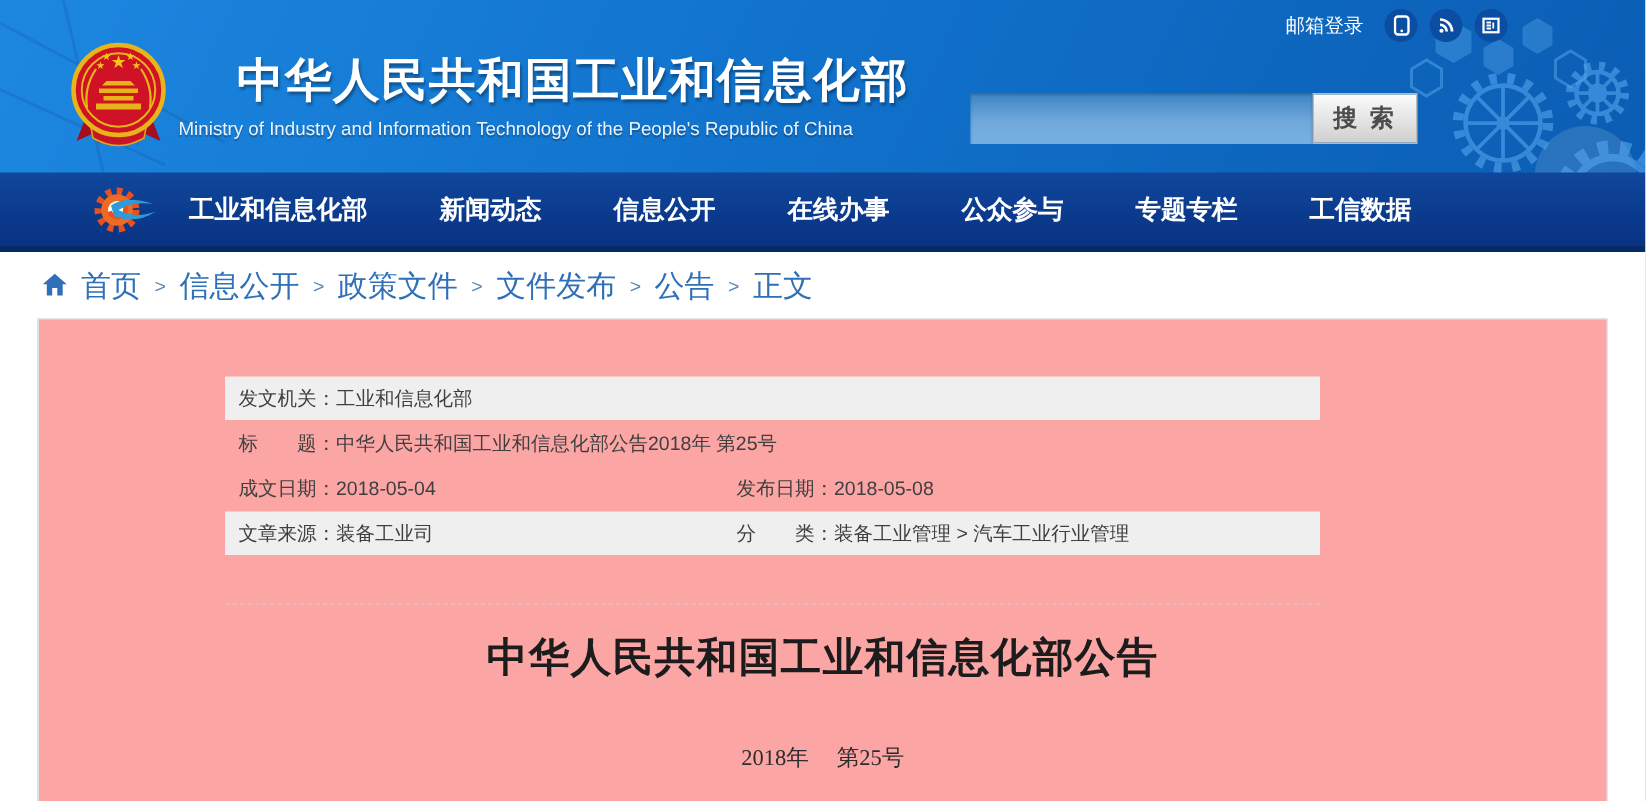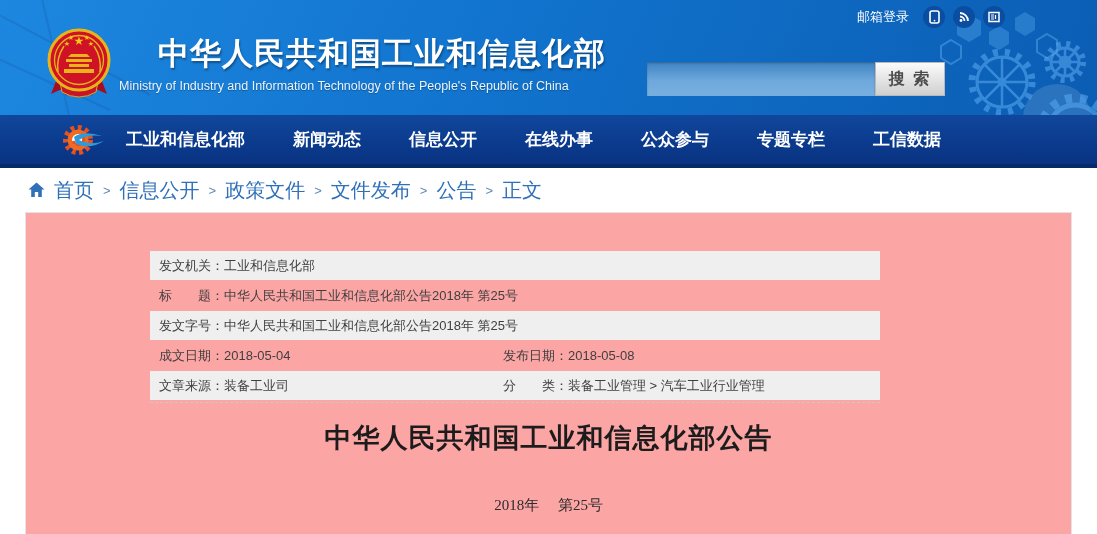--- a/index.html
+++ b/index.html
@@ -46,21 +46,21 @@
   .bc-sep { color:#5f87b5; font-size:13px; }
 
   
   .panel { position:absolute; left:25px; top:212px; width:1047px; height:388px;
            background:#fca5a5; border:1px solid #e4e4e4; border-bottom:none; }
   .meta-table { position:absolute; left:124px; top:38px; width:730px; }
   .meta-row { position:relative; height:29px; line-height:29px; margin-bottom:1px;
               font-size:13px; color:#3f3f3f; white-space:nowrap; }
   .meta-row.shaded { background:#efefef; }
   .meta-cell { position:absolute; left:0; top:0; padding-left:9px; }
-  .meta-cell.second { left:344px; }
+  .meta-cell.second { left:332px; }
   .dashed-sep { position:absolute; left:124px; top:189px; width:730px; border-top:1px dashed #c9c9c9; }
 
   .doc-title { position:absolute; left:0; top:207px; width:100%; text-align:center;
                font-size:27px; font-weight:bold; color:#1c1c1c; letter-spacing:1px; }
   .doc-issue { position:absolute; left:0; top:283px; width:100%; text-align:center;
                font-size:15px; color:#2c2c2c; font-family:"Liberation Serif","DejaVu Serif",serif; }
 </style>
 </head>
 <body>
 
@@ -207,23 +207,20 @@
   </div>
 
   <div class="panel">
     <div class="meta-table">
         <div class="meta-row shaded">
           <div class="meta-cell"><span>发文机关：</span><span>工业和信息化部</span></div>
         </div>
         <div class="meta-row">
           <div class="meta-cell"><span>标　　题：</span><span>中华人民共和国工业和信息化部公告2018年 第25号</span></div>
         </div>
-        <div class="meta-row shaded">
-          <div class="meta-cell"><span>发文字号：</span><span>中华人民共和国工业和信息化部公告2018年 第25号</span></div>
-        </div>
         <div class="meta-row">
           <div class="meta-cell"><span>成文日期：</span><span>2018-05-04</span></div>
           <div class="meta-cell second"><span>发布日期：</span><span>2018-05-08</span></div>
         </div>
         <div class="meta-row shaded">
           <div class="meta-cell second"><span>分　　类：</span><span>装备工业管理 &gt; 汽车工业行业管理</span></div>
           <div class="meta-cell"><span>文章来源：</span><span>装备工业司</span></div>
         </div>
       </div>
     <div class="dashed-sep"></div>

